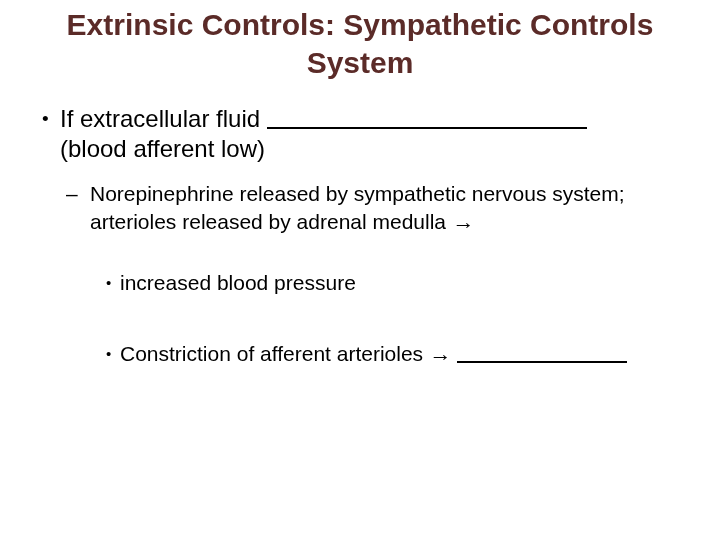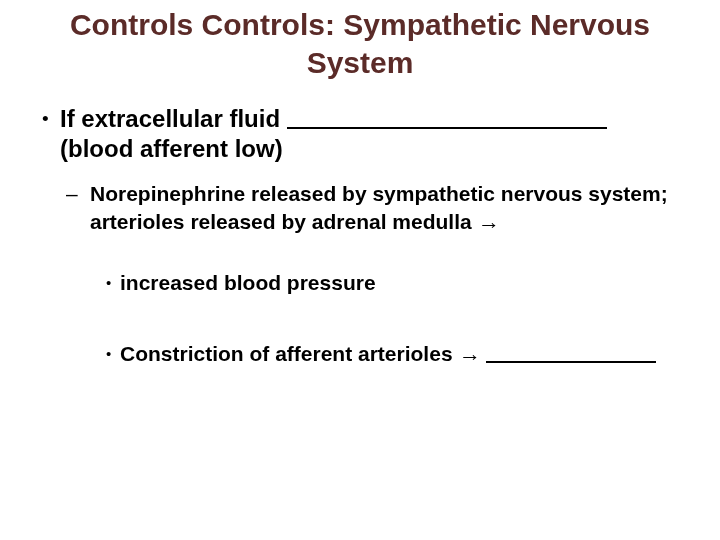--- a/index.html
+++ b/index.html
@@ -27,21 +27,21 @@
   .bullet {
     display: flex;
     align-items: flex-start;
   }
 
   .marker {
     flex: 0 0 auto;
     text-align: left;
   }
 
-  .content { flex: 1 1 auto; font-weight: bold; }
+  .content { flex: 1 1 auto; }
 
   
   .b1 {
     margin: 22px 20px 0 42px;
     font-size: 24px;
     line-height: 30px;
   }
   .b1 .marker { width: 18px; font-size: 19px; line-height: 30px; }
 
   
@@ -74,21 +74,21 @@
   .blank-4 { width: 170px; }
 
   .arrow { font-size: 105%; }
 </style>
 </head>
 <body>
 
 <div class="slide">
 
   <div class="title" style="color: rgb(91, 43, 40);">
-    <div>Controls Controls: Sympathetic Nervous</div>
+    <div>Extrinsic Controls: Sympathetic Controls</div>
     <div>System</div>
   </div>
 
   <div class="bullet b1">
     <span class="marker">•</span>
     <div class="content">
       <div class="line">
         <span>If extracellular fluid</span>
         <span class="blank blank-1"></span>
       </div>

